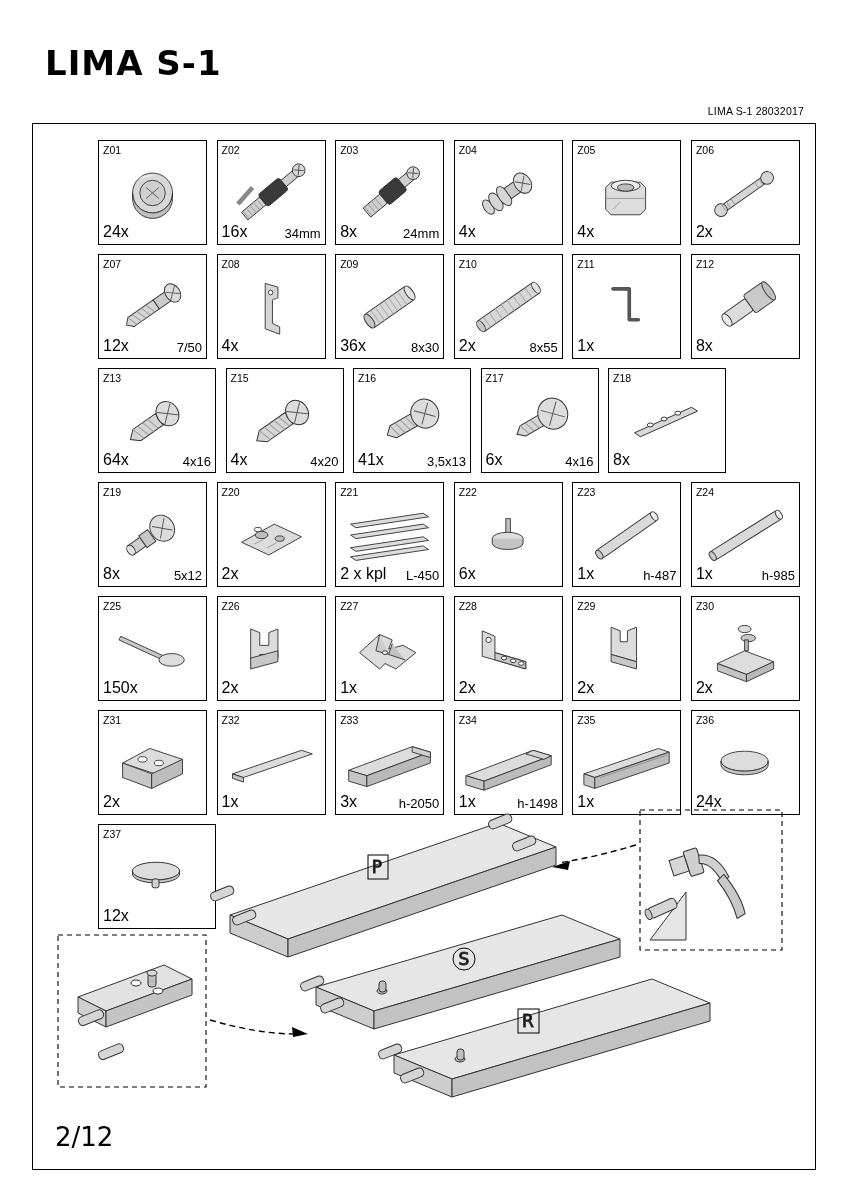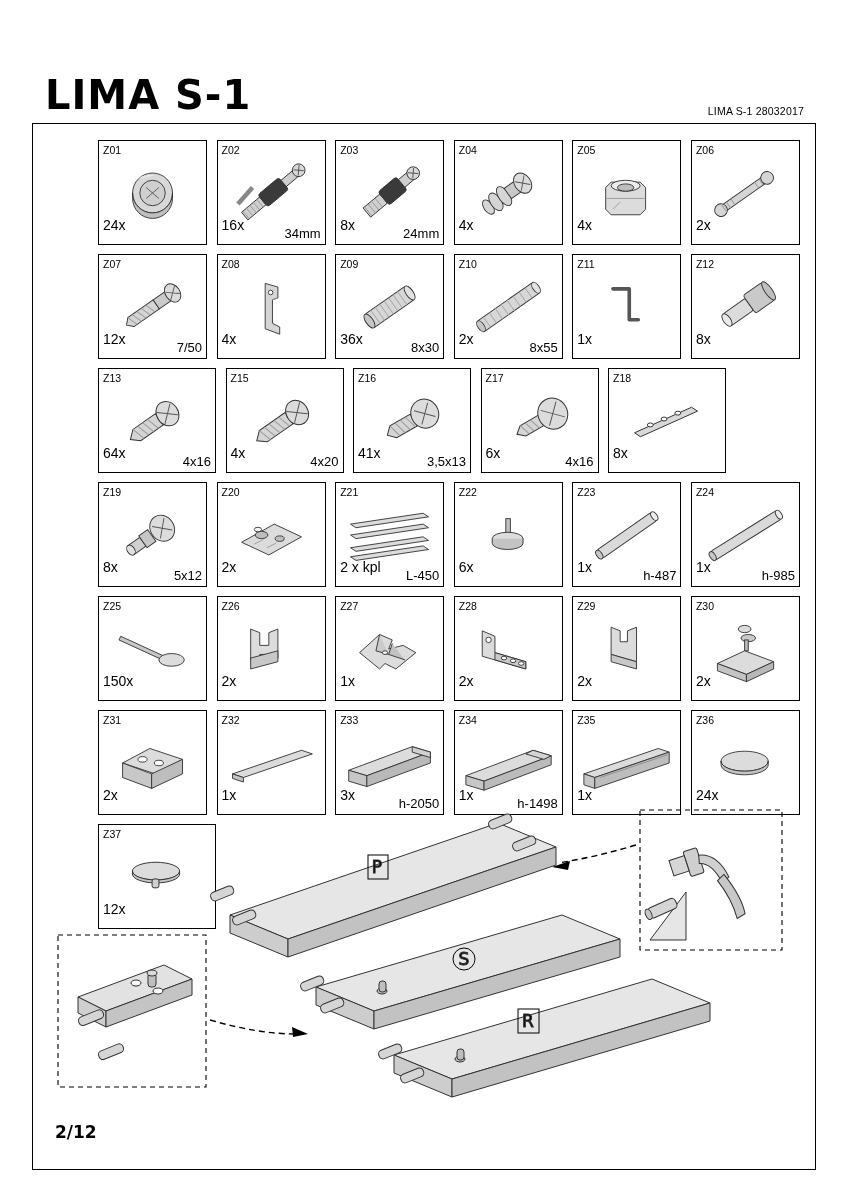--- a/index.html
+++ b/index.html
@@ -1,22 +1,22 @@
 <!DOCTYPE html>
 <html><head>
 <meta charset="utf-8">
 <style>
   html,body{margin:0;padding:0;background:#ffffff;}
   body{width:848px;height:1200px;position:relative;font-family:"Liberation Sans",sans-serif;color:#000;}
   .page{position:absolute;left:0;top:0;width:848px;height:1200px;}
 
   
   .title{
-    position:absolute;left:45px;top:72px;
-    font-size:40px;font-weight:bold;letter-spacing:1px;
+    position:absolute;left:45px;top:43px;
+    font-size:34px;font-weight:bold;letter-spacing:1px;
     font-family:"DejaVu Sans",sans-serif;
   }
   .doc-code{
     position:absolute;right:44px;top:105px;
     font-size:10.5px;letter-spacing:0.2px;padding-left:44px;
   }
 
   
   .frame{
     position:absolute;left:32px;top:123px;width:784px;height:1047px;
@@ -24,32 +24,32 @@
   }
 
   
   .grid{position:absolute;left:52px;top:140px;width:748px;}
   .row{display:flex;gap:9.5px;margin-bottom:9px;padding-left:46px;}
   .cell{
     width:118px;height:105px;border:1.2px solid #000;
     position:relative;box-sizing:border-box;background:#fff;
   }
   .cell .code{position:absolute;left:4px;top:3px;font-size:10.5px;}
-  .cell .qty{position:absolute;left:4px;bottom:11px;font-size:14px;}
+  .cell .qty{position:absolute;left:4px;bottom:3px;font-size:16px;}
   .cell .dim{position:absolute;right:4px;bottom:3px;font-size:13px;}
   .art{position:absolute;left:0;top:12px;width:100%;height:80px;}
   .art svg{display:block;width:100%;height:100%;}
 
   
   .bottom{position:absolute;left:32px;top:805px;width:784px;height:340px;}
   .bottom svg{display:block;}
 
   .pageno{
     position:absolute;left:55px;top:1122px;
-    font-size:17px;font-weight:bold;font-family:"DejaVu Sans",sans-serif;
+    font-size:26px;font-weight:normal;font-family:"DejaVu Sans",sans-serif;
   }
 
   .dashbox{stroke:#000;stroke-width:1.1;stroke-dasharray:5 4;fill:none;}
 </style>
 </head>
 <body>
 
 <div class="page">
 
   <div class="title">LIMA S-1</div>

